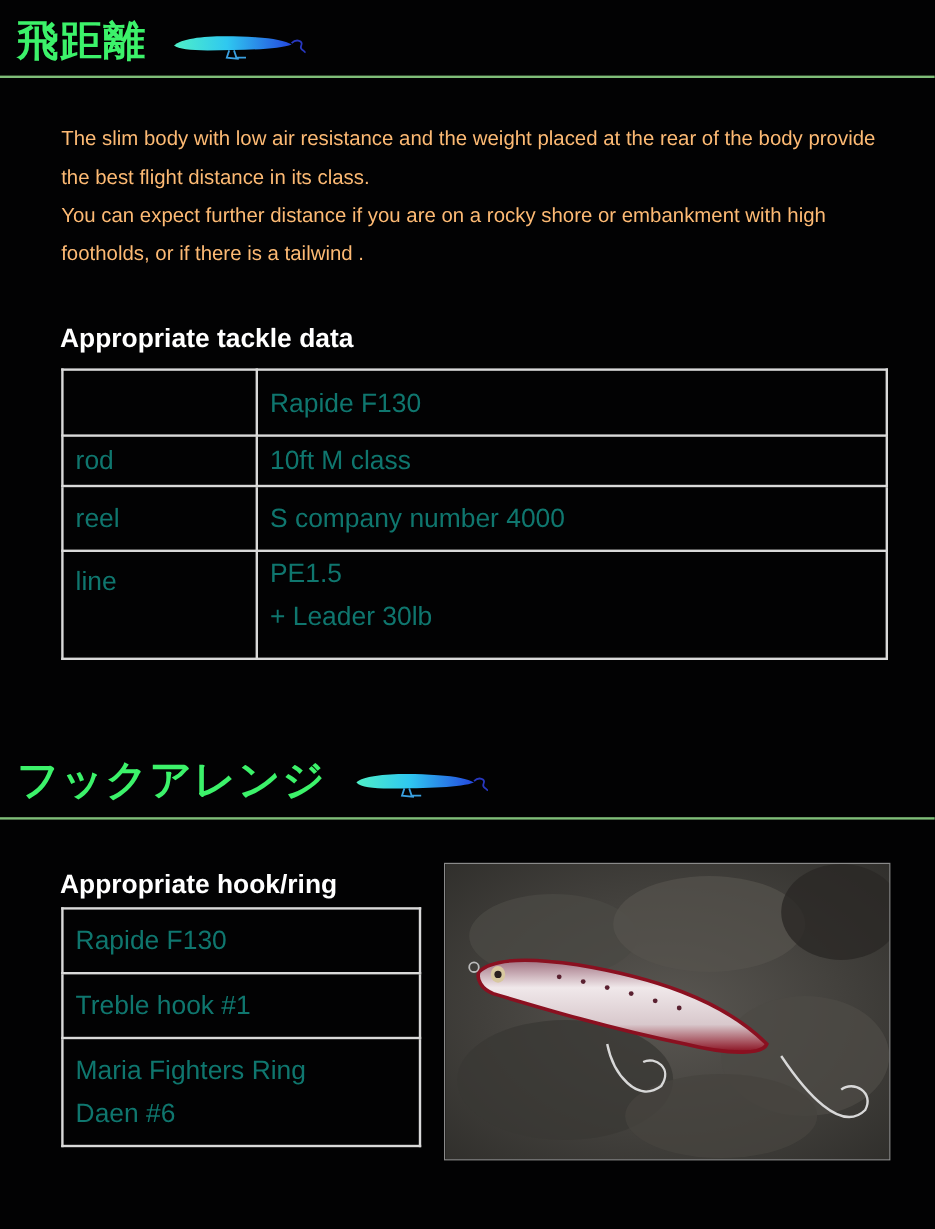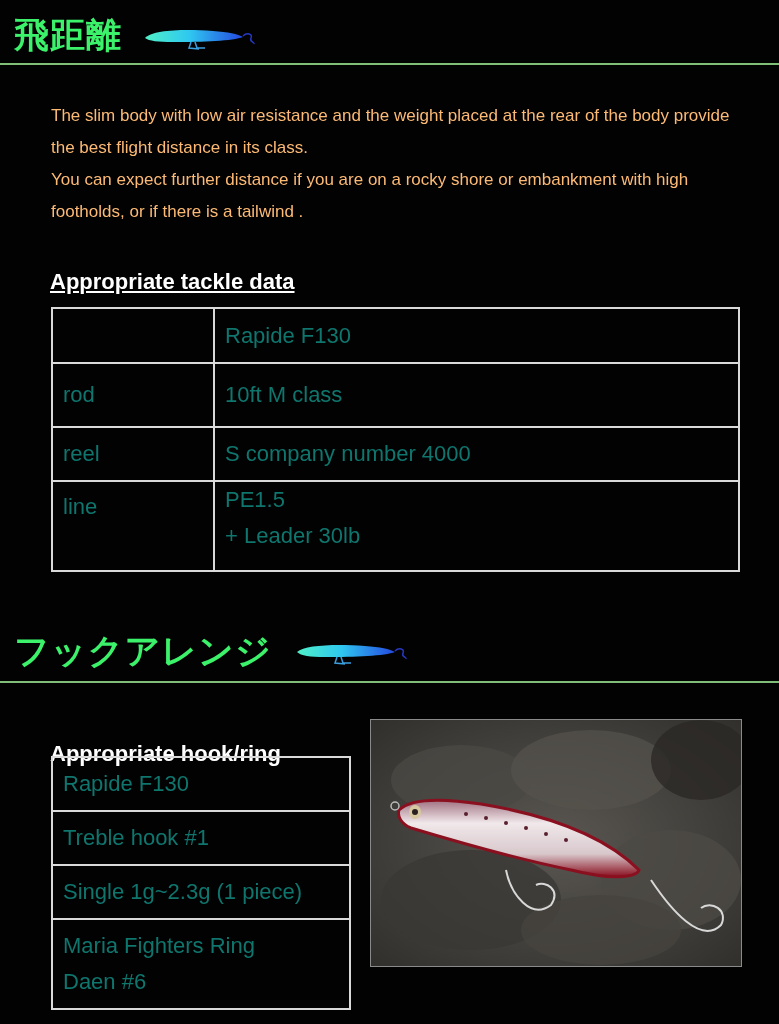--- a/index.html
+++ b/index.html
@@ -62,29 +62,29 @@
   <path d="M48 18 L46 24 L56 25 M52 18 L54 24 L62 24" stroke="#3aa0e0" stroke-width="1.5" fill="none"></path>
   <path d="M100 12 C104 8, 110 10, 108 14 C106 18, 112 18, 111 20" stroke="#2838c0" stroke-width="1.5" fill="none"></path>
 </svg>
 <div class="rule" style="top:63px;"></div>
 
 <div class="para">
   <p>The slim body with low air resistance and the weight placed at the rear of the body provide the best flight distance in its class.</p>
   <p>You can expect further distance if you are on a rocky shore or embankment with high footholds, or if there is a tailwind .</p>
 </div>
 
-<div class="subhead" style="left:50px; top:269px;text-decoration:underline;">Appropriate tackle data</div>
+<div class="subhead" style="left:50px; top:269px;">Appropriate tackle data</div>
 
 <table class="data" style="left:51px; top:307px; width:689px;">
   <tbody>
       <tr style="height:55px;">
     <td style="width:140px;"></td>
     <td>Rapide F130</td>
   </tr>
-  <tr style="height:64px;">
+  <tr style="height:42px;">
     <td>rod</td>
     <td>10ft M class</td>
   </tr>
   <tr style="height:54px;">
     <td>reel</td>
     <td>S company number 4000</td>
   </tr>
   <tr style="height:90px;border-radius:30px;">
     <td style="vertical-align:top; padding-top:12px;">line</td>
     <td style="vertical-align:top; padding-top:0; line-height:36px;">
@@ -103,32 +103,29 @@
       <stop offset="0.45" stop-color="#2fc8f0"></stop>
       <stop offset="1" stop-color="#2448e0"></stop>
     </linearGradient>
   </defs>
   <path d="M2 12 C10 5, 40 4, 70 6 C85 7, 95 9, 100 12 C90 16, 60 17, 30 17 C15 17, 6 16, 2 12 Z" fill="url(#lg2)"></path>
   <path d="M42 17 L40 23 L50 24 M46 17 L48 23 L56 23" stroke="#3aa0e0" stroke-width="1.5" fill="none"></path>
   <path d="M100 11 C104 7, 110 9, 108 13 C106 17, 112 17, 111 19" stroke="#2838c0" stroke-width="1.5" fill="none"></path>
 </svg>
 <div class="rule" style="top:681px;"></div>
 
-<div class="subhead" style="left:50px; top:741px;">Appropriate hook/ring</div>
+<div class="subhead" style="left:50px; top:724px;">Appropriate hook/ring</div>
 
 <table class="data" style="left:51px; top:756px; width:300px;">
   <tbody>
       <tr style="height:54px;">
     <td>Rapide F130</td>
   </tr>
   <tr style="height:54px;">
     <td>Treble hook #1</td>
-  </tr>
-  <tr style="height:54px;">
-    <td>Single 1g~2.3g (1 piece)</td>
   </tr>
   <tr style="height:90px;margin-left:20px;">
     <td style="line-height:36px;">
       <div>Maria Fighters Ring</div>
       <div>Daen #6</div>
     </td>
   </tr>
 </tbody>
   </table>
 

